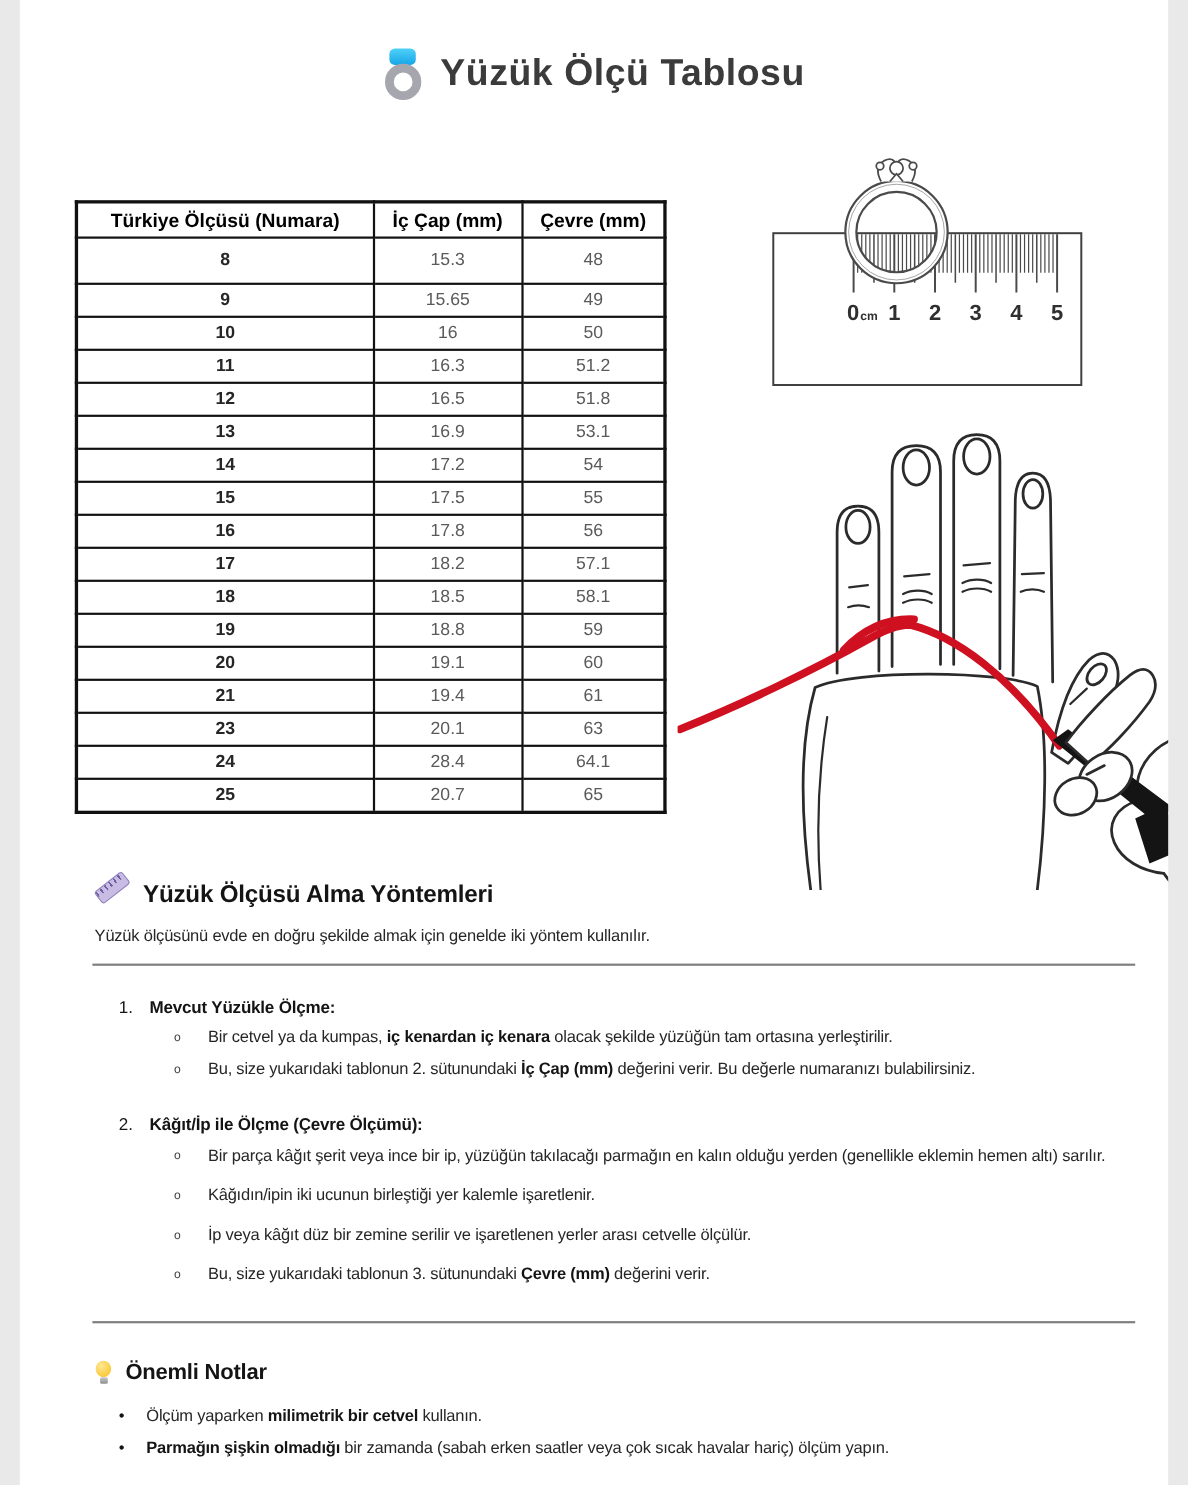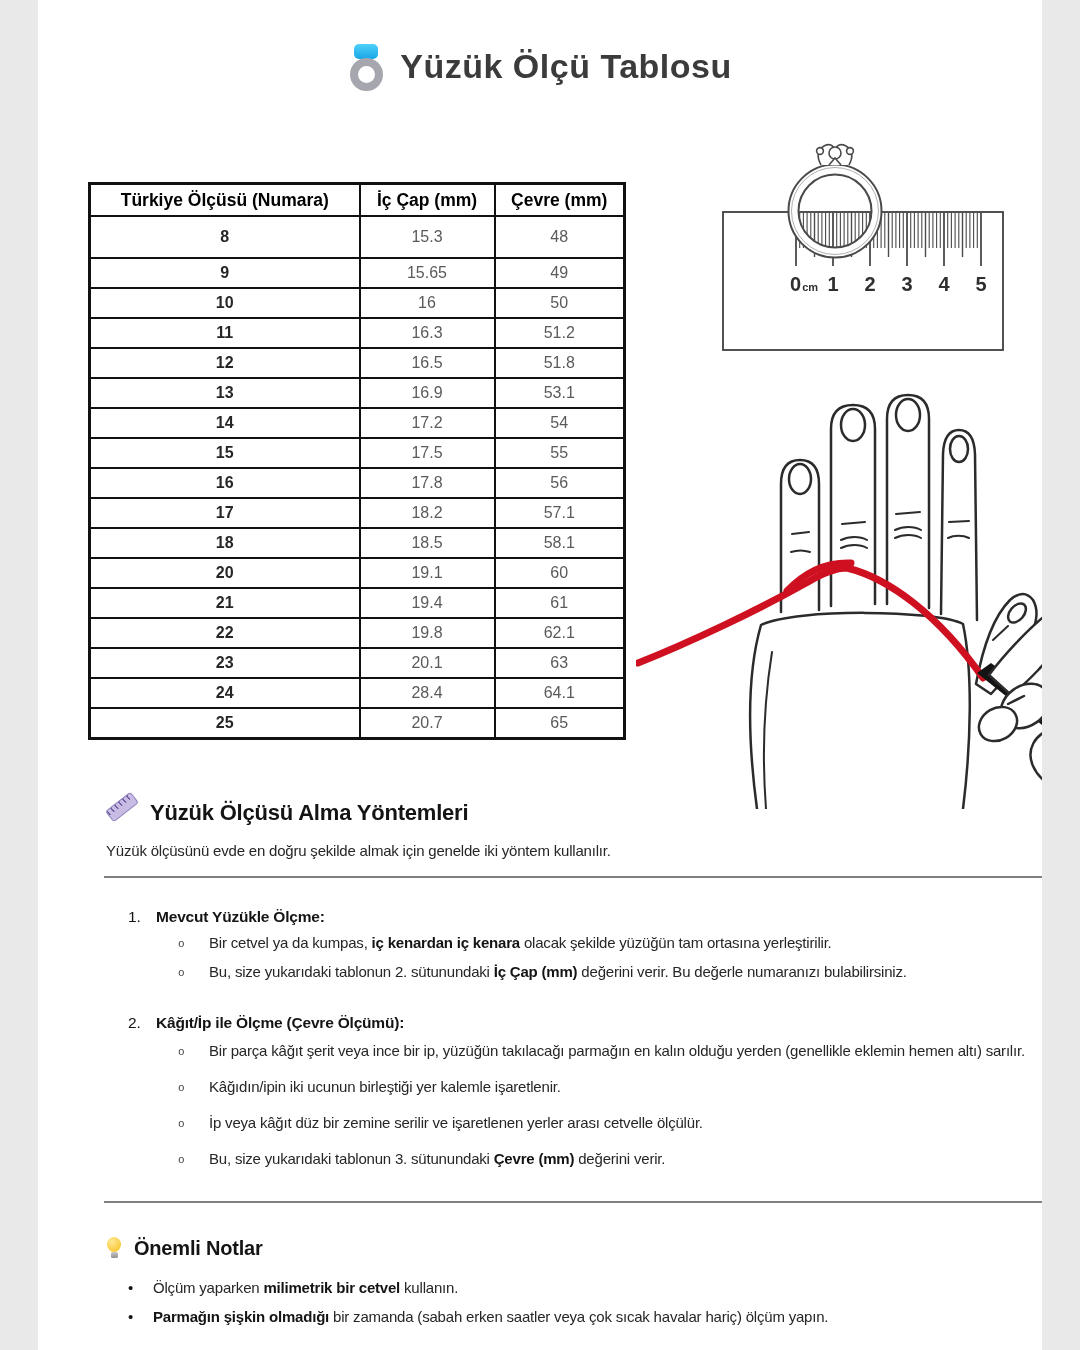--- a/index.html
+++ b/index.html
@@ -1,19 +1,19 @@
 <!DOCTYPE html>
 <html><head>
 <meta charset="utf-8">
 <style>
   html,body{margin:0;padding:0;background:#e9e9e9;}
   .page{
     position:relative;width:1004px;height:1350px;background:#ffffff;
     margin:0 auto;overflow:hidden;
-    font-family:"Liberation Sans","DejaVu Sans",sans-serif;color:#262626;
+    font-family:"Liberation Sans","DejaVu Sans",sans-serif;color:#262626;padding-left:40px;
   }
   
   .title-row{
     position:absolute;top:42px;left:0;width:100%;
     display:flex;align-items:center;justify-content:center;gap:16px;
   }
   .ring-emoji{position:relative;width:36px;height:48px;display:inline-block;}
   .ring-emoji .gem{
     position:absolute;top:2px;left:6px;width:24px;height:15px;border-radius:5px;
     background:linear-gradient(#4fd0f7,#18a6e8);
@@ -157,33 +157,33 @@
           <td>17</td>
           <td>18.2</td>
           <td>57.1</td>
         </tr>
         <tr>
           <td>18</td>
           <td>18.5</td>
           <td>58.1</td>
         </tr>
         <tr>
+          <td>19</td>
+          <td>18.8</td>
+          <td>59</td>
+        </tr>
+        <tr>
           <td>20</td>
           <td>19.1</td>
           <td>60</td>
         </tr>
         <tr>
           <td>21</td>
           <td>19.4</td>
           <td>61</td>
-        </tr>
-        <tr>
-          <td>22</td>
-          <td>19.8</td>
-          <td>62.1</td>
         </tr>
         <tr>
           <td>23</td>
           <td>20.1</td>
           <td>63</td>
         </tr>
         <tr>
           <td>24</td>
           <td>28.4</td>
           <td>64.1</td>

